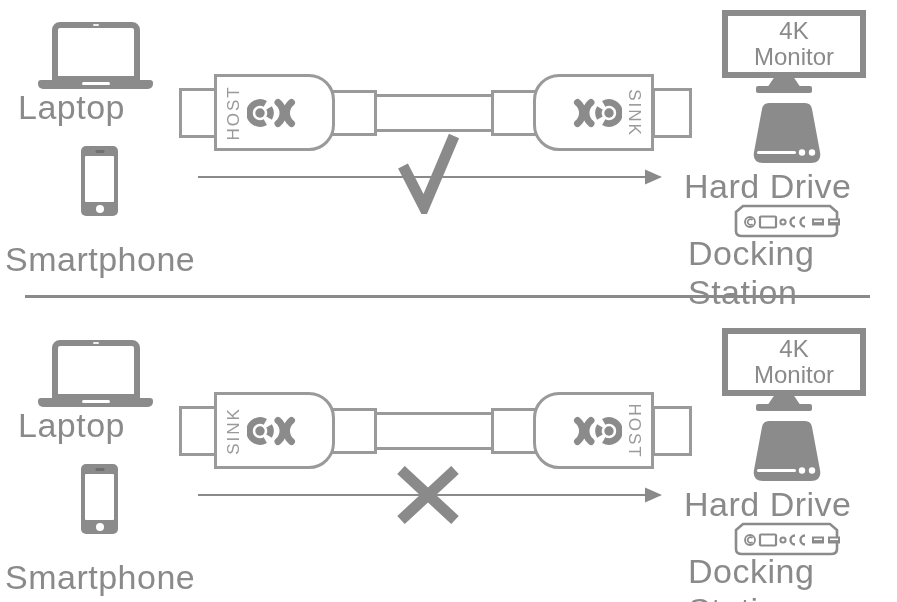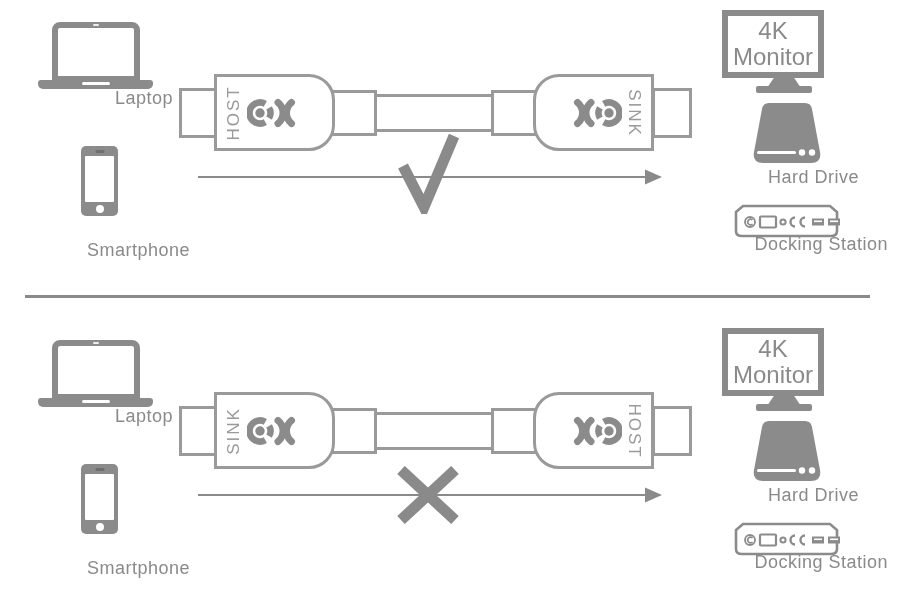--- a/index.html
+++ b/index.html
@@ -8,21 +8,21 @@
   *{ box-sizing:border-box; margin:0; padding:0; }
   html,body{ background:#f4f4f4; }
   .stage{
     position:relative; width:897px; height:602px; background:var(--background);
     font-family:"Liberation Sans", sans-serif; overflow:hidden; margin:0 auto;
   }
   .section{ position:absolute; left:0; width:897px; height:296px; }
   #sec-top{ top:0; }
   #sec-bottom{ top:318px; }
 
-  .label{ position:absolute; color:var(--text); font-size:18px; letter-spacing:.5px; text-align:right; }
+  .label{ position:absolute; color:var(--text); font-size:34px; letter-spacing:.5px; text-align:left; }
 
   
   .laptop-screen{ position:absolute; left:52px; top:22px; width:88px; height:60px;
     border:6px solid var(--icon); border-radius:8px 8px 2px 2px; background:var(--background); }
   .laptop-cam{ position:absolute; left:50%; top:-4px; transform:translateX(-50%);
     width:6px; height:2px; background:#fff; opacity:.85; border-radius:1px; }
   .laptop-base{ position:absolute; left:38px; top:80px; width:115px; height:9px;
     background:var(--icon); border-radius:3px 3px 5px 5px; }
   .laptop-slot{ position:absolute; left:50%; top:2px; transform:translateX(-50%);
     width:28px; height:3px; background:#fff; border-radius:2px; }
@@ -59,21 +59,21 @@
   .logo{ position:absolute; top:50%; color:var(--icon); }
   .logo.lg-left{ left:30px; transform:translateY(-50%); }
   .logo.lg-right{ left:36px; transform:translateY(-50%) scaleX(-1); }
 
   
   .arrow-svg{ position:absolute; left:198px; top:168px; color:var(--accent); }
   .check-svg{ position:absolute; left:396px; top:128px; color:var(--accent); }
   .cross-svg{ position:absolute; left:396px; top:148px; color:var(--accent); }
 
   
-  .monitor{ position:absolute; left:722px; top:10px; width:102px; height:68px;
+  .monitor{ position:absolute; left:722px; top:10px; width:144px; height:68px;
     border:6px solid var(--icon); background:var(--background); display:flex;
     flex-direction:column; align-items:center; justify-content:center;
     color:var(--text); font-size:24px; line-height:1.08; }
   .monitor-neck{ position:absolute; left:767px; top:77px; width:34px; height:11px;
     background:var(--icon); clip-path:polygon(22% 0,78% 0,100% 100%,0 100%); }
   .monitor-base{ position:absolute; left:756px; top:86px; width:56px; height:7px;
     background:var(--icon); border-radius:2px; }
 
   
   .hd-svg{ position:absolute; left:752px; top:101px; color:var(--icon); }

